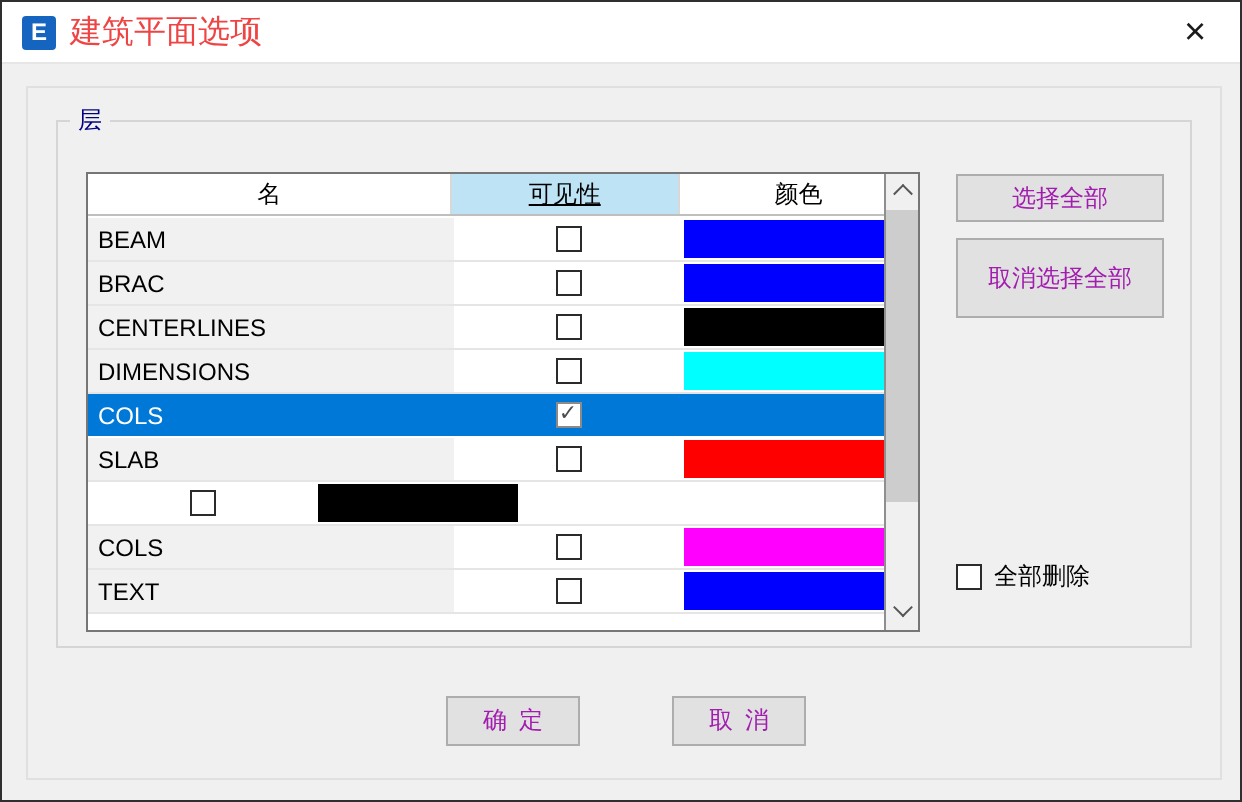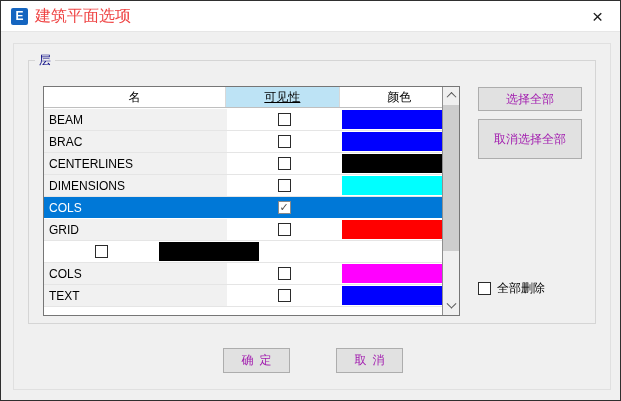--- a/index.html
+++ b/index.html
@@ -206,21 +206,21 @@
         <div class="trow selected">
           <div class="cell cell-name">COLS</div>
           <div class="cell cell-vis">
             <span class="cb">✓</span>
           </div>
           <div class="cell cell-color">
             <span class="swatch" style="background: rgb(0, 120, 215);"></span>
           </div>
         </div>
         <div class="trow">
-          <div class="cell cell-name">GRID</div>
+          <div class="cell cell-name">SLAB</div>
           <div class="cell cell-vis">
             <span class="cb"></span>
           </div>
           <div class="cell cell-color">
             <span class="swatch" style="background: rgb(255, 0, 0);"></span>
           </div>
         </div>
         <div class="trow">
           <div class="cell cell-vis">
             <span class="cb"></span>

